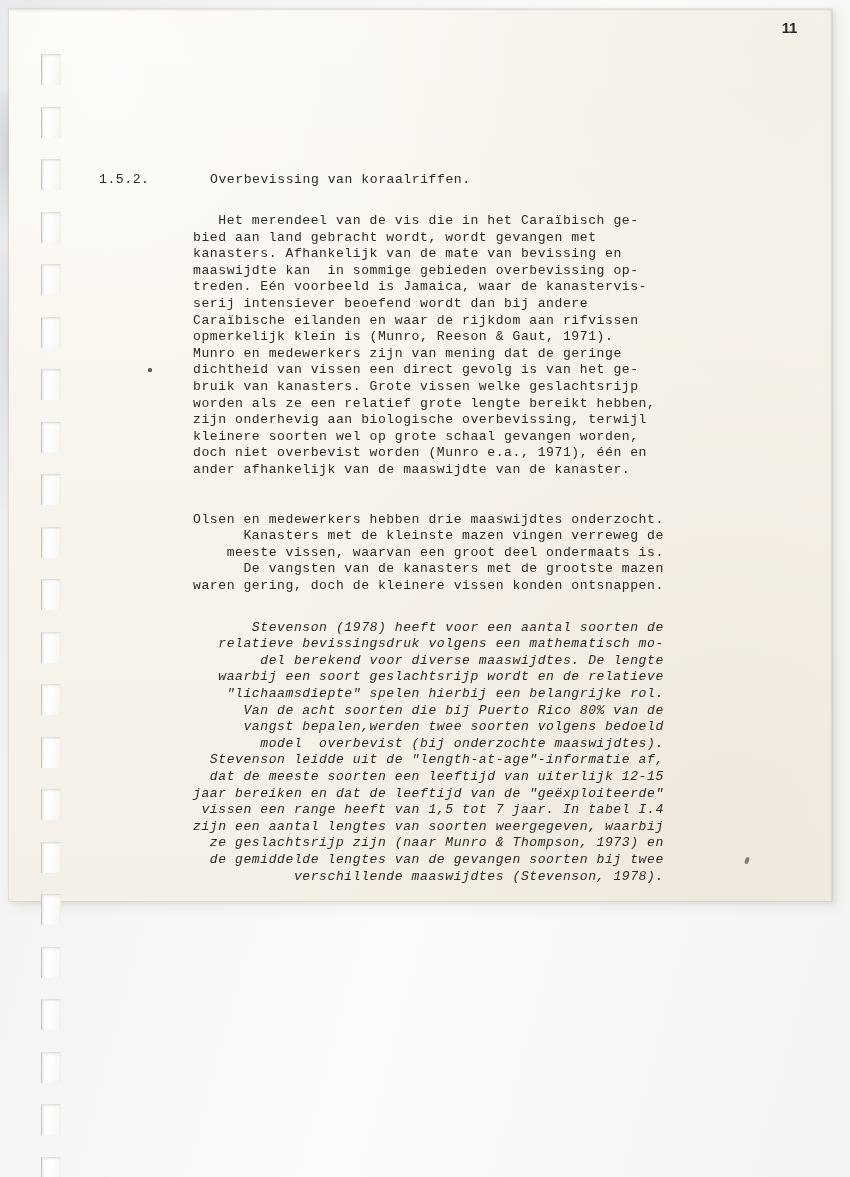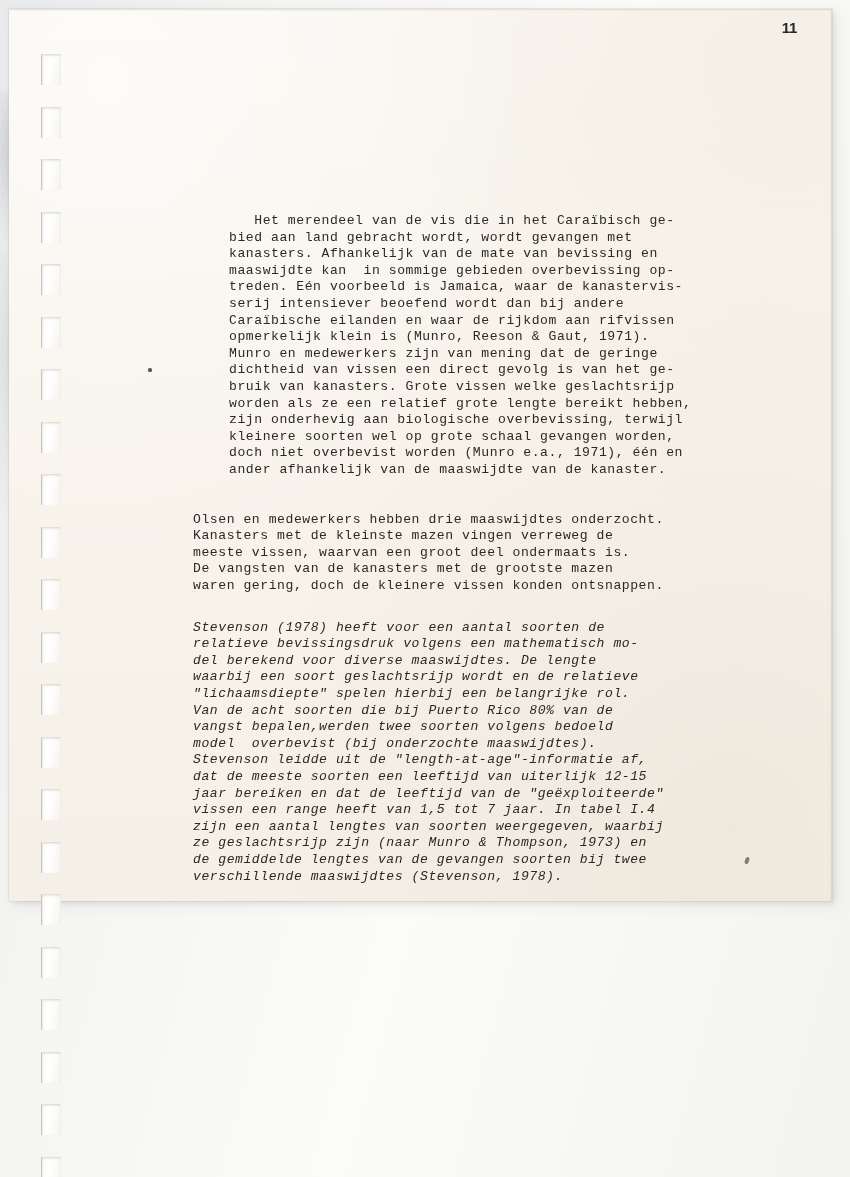--- a/index.html
+++ b/index.html
@@ -142,23 +142,23 @@
 
   .body-block {
     position: absolute;
     left: 184px;
     top: 0;
   }
   .para {
     white-space: pre;
     margin: 0;
   }
-  .para + .para { margin-top: 16.6px; }
-
-  #para-1 { position: absolute; top: 204px; margin-left: 36px; }
+  .para + .para { margin-top: 16.6px; text-align: right; }
+
+  #para-1 { position: absolute; top: 204px; }
   #para-2 { position: absolute; top: 486px; }
   #para-3 { position: absolute; top: 594px; font-style: italic; }
 
   
   .speck {
     position: absolute;
     background: #3e3b37;
     border-radius: 45%;
     opacity: .85;
   }
@@ -207,20 +207,24 @@
         <div class="punch-hole" style="top: 990px;"></div>
         <div class="punch-hole" style="top: 1042.5px;"></div>
         <div class="punch-hole" style="top: 1095px;"></div>
         <div class="punch-hole" style="top: 1147.5px;"></div>
       </div>
 
     <div class="page-number">11</div>
 
     <div class="typescript">
 
+      <div class="section-heading">
+        <span class="heading-number">1.5.2.</span>
+        <span class="heading-title">Overbevissing van koraalriffen.</span>
+      </div>
 
       <div class="body-block">
         <p class="para" id="para-1">   Het merendeel van de vis die in het Caraïbisch ge-
 bied aan land gebracht wordt, wordt gevangen met
 kanasters. Afhankelijk van de mate van bevissing en
 maaswijdte kan  in sommige gebieden overbevissing op-
 treden. Eén voorbeeld is Jamaica, waar de kanastervis-
 serij intensiever beoefend wordt dan bij andere
 Caraïbische eilanden en waar de rijkdom aan rifvissen
 opmerkelijk klein is (Munro, Reeson &amp; Gaut, 1971).

